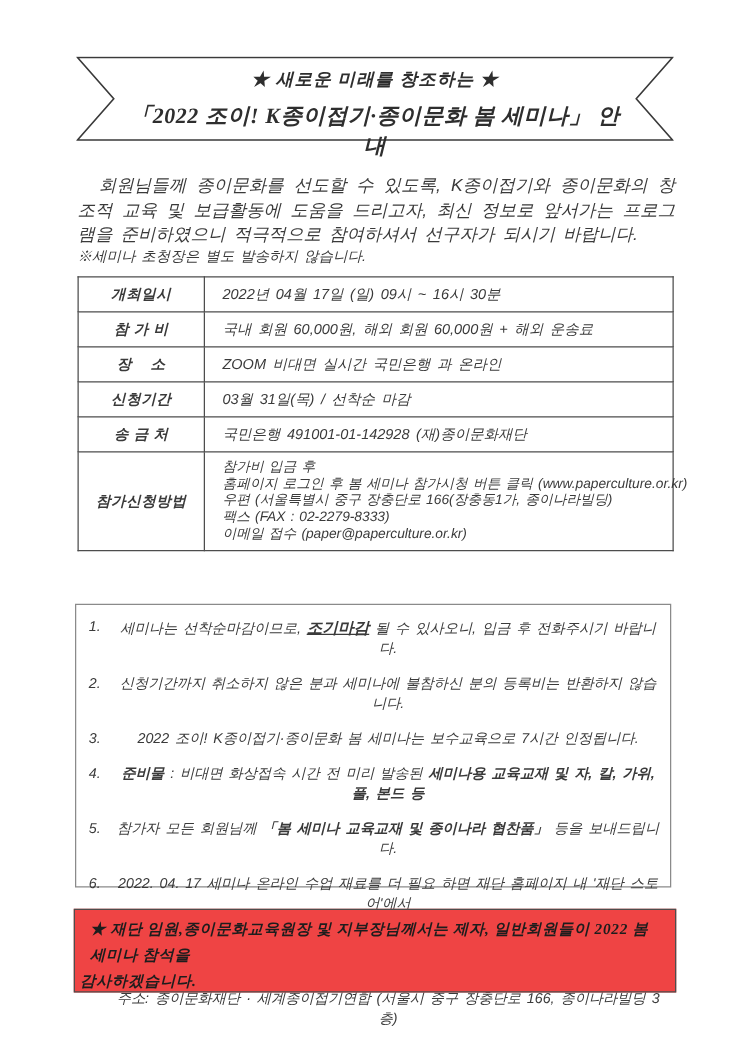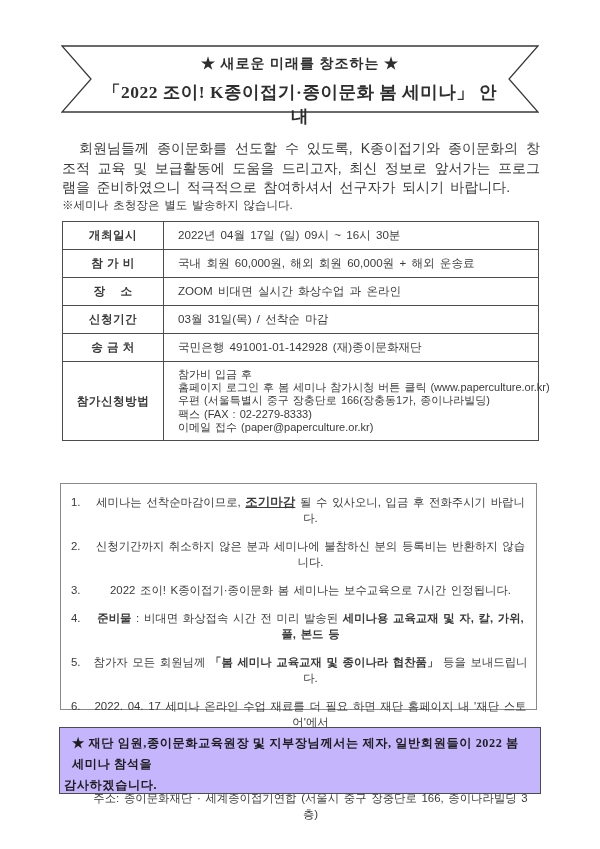--- a/index.html
+++ b/index.html
@@ -1,17 +1,17 @@
 <!DOCTYPE html>
 <html><head>
 <meta charset="utf-8">
 <style>
   html,body{margin:0;padding:0;background:#ffffff;}
   .page{position:relative;width:600px;height:849px;background:#ffffff;overflow:hidden;
-        font-family:"Liberation Sans",sans-serif;color:#3a3a3a;}
+        font-family:"Liberation Sans",sans-serif;color:#3a3a3a;font-style:italic;}
 
   
   .banner{position:absolute;left:61px;top:45px;width:478px;height:68px;}
   .banner svg{position:absolute;left:0;top:0;}
   .banner-text{position:absolute;left:40px;top:0;width:398px;height:68px;text-align:center;
                font-family:"Liberation Serif",serif;font-weight:bold;color:#2e2e2e;}
   .banner-tagline{margin-top:10px;font-size:14px;letter-spacing:1px;}
   .banner-title{margin-top:7px;font-size:17.5px;letter-spacing:0.5px;}
 
   
@@ -34,21 +34,21 @@
              border:1px solid #8a8a8a;box-sizing:border-box;padding:10px 8px 0 10px;}
   .note-item{display:flex;margin-bottom:12px;font-size:11.4px;line-height:16px;word-spacing:1.5px;}
   .note-num{flex:0 0 22px;text-align:left;}
   .note-body{flex:1;text-align:center;}
   .em-underline{font-weight:bold;text-decoration:underline;font-size:12.5px;}
   .bold{font-weight:bold;}
   .underline{text-decoration:underline;}
 
   
   .footer-box{position:absolute;left:59px;top:727px;width:482px;height:67px;box-sizing:border-box;
-              border:1.5px solid #4d4d4d;background:#c4b5fd;
+              border:1.5px solid #4d4d4d;background:#ef4444;
               font-family:"Liberation Serif",serif;font-weight:bold;color:#1d1d1d;
               font-size:12.2px;line-height:21px;letter-spacing:0.6px;padding:5px 8px 0 4px;}
   .footer-l1{padding-left:8px;}
 </style>
 </head>
 <body>
 
 <div class="page">
 
   <div class="banner">
@@ -69,21 +69,21 @@
       <tr class="simple">
         <td class="lbl">개최일시</td>
         <td class="val">2022년 04월 17일 (일) 09시 ~ 16시 30분</td>
       </tr>
       <tr class="simple">
         <td class="lbl">참 가 비</td>
         <td class="val">국내 회원 60,000원, 해외 회원 60,000원 + 해외 운송료</td>
       </tr>
       <tr class="simple">
         <td class="lbl">장    소</td>
-        <td class="val">ZOOM 비대면 실시간 화상수업 과  온라인</td>
+        <td class="val">ZOOM 비대면 실시간 국민은행 과  온라인</td>
       </tr>
       <tr class="simple">
         <td class="lbl">신청기간</td>
         <td class="val">03월 31일(목) / 선착순 마감</td>
       </tr>
       <tr class="simple">
         <td class="lbl">송 금 처</td>
         <td class="val">국민은행 491001-01-142928 (재)종이문화재단</td>
       </tr>
       <tr>

